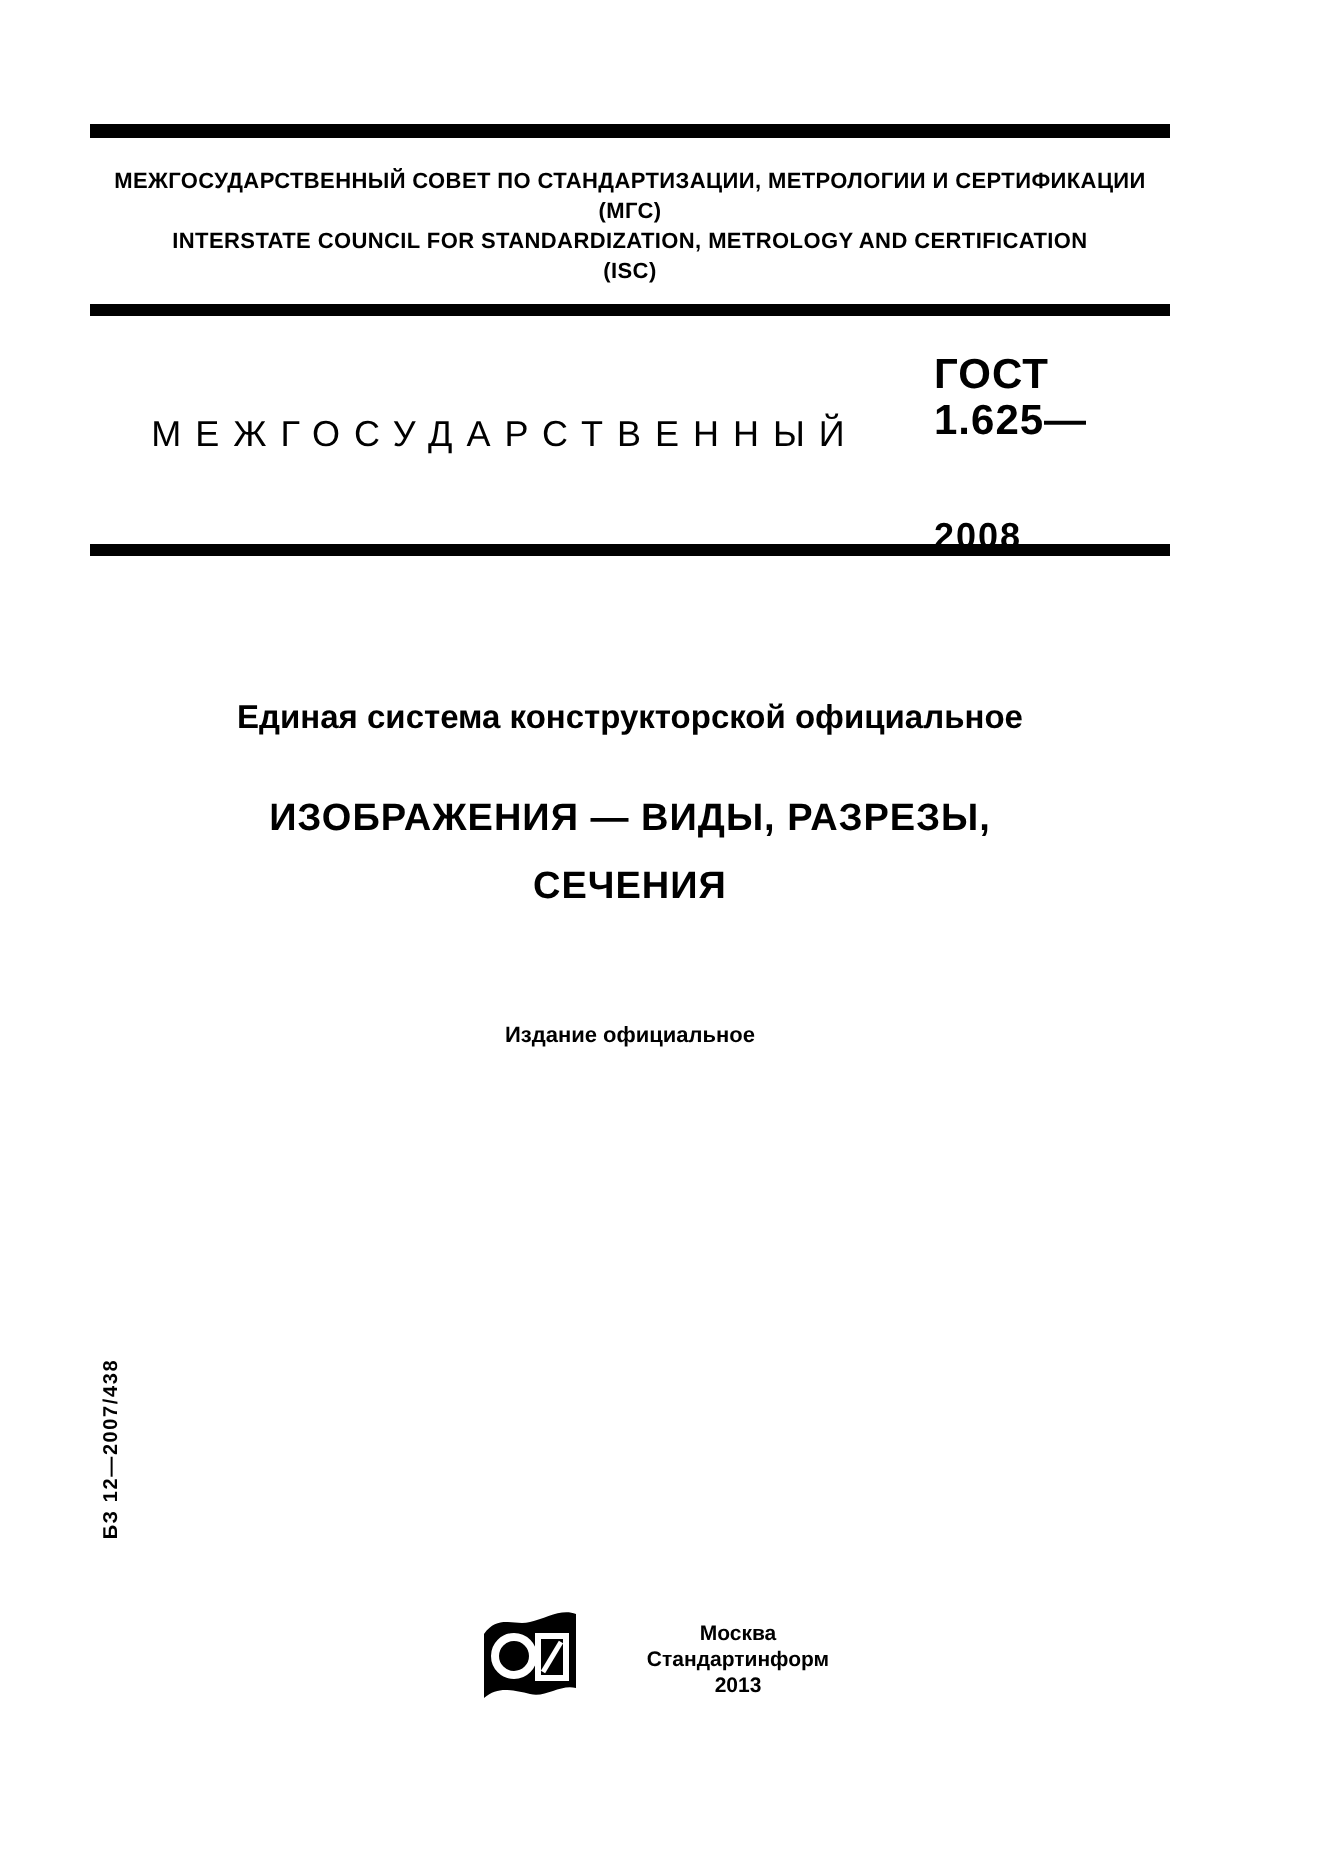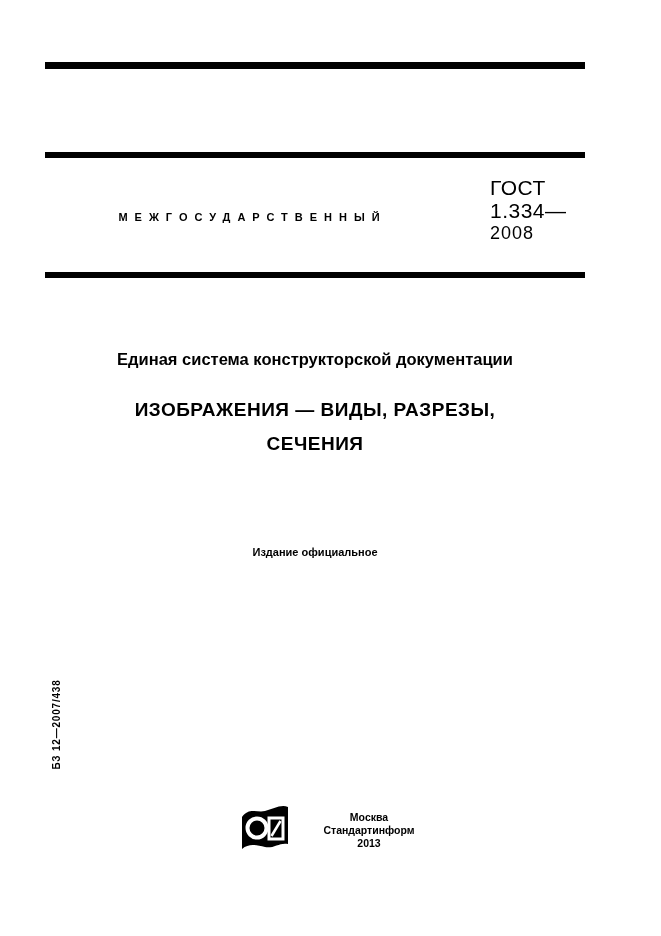--- a/index.html
+++ b/index.html
@@ -44,42 +44,43 @@
   }
   .standard-label-cell {
     width: 415px;
     display: flex;
     flex-direction: column;
     justify-content: center;
     align-items: center;
     padding-top: 4px;
   }
   .standard-label-cell .line {
-    font-weight: bold;
-    font-size: 11px;
+    font-weight: normal;
+    font-size: 18px;
     line-height: 20px;
     letter-spacing: 7px;
     text-align: right;
   }
   .standard-code-cell {
     position: absolute;
-    left: 445px;
+    left: 422px;
     top: 18px;
     width: 120px;
-    font-weight: normal;
+    font-weight: bold;
   }
   .code-line1, .code-line2 {
     font-size: 21px;
     line-height: 23px;
     letter-spacing: 0.5px;
   }
   .code-line3 {
     font-size: 18px;
     line-height: 23px;
     letter-spacing: 1px;
+    margin-top: 35px;
   }
   .title-block {
     position: absolute;
     left: 45px;
     width: 540px;
     text-align: center;
     font-weight: bold;
   }
   .title-system {
     top: 349px;
@@ -88,21 +89,21 @@
   }
   .title-main {
     top: 393px;
     font-size: 19px;
     line-height: 34px;
     letter-spacing: 0.5px;
   }
   .edition-note {
     position: absolute;
     left: 45px;
-    top: 546px;
+    top: 512px;
     width: 540px;
     text-align: center;
     font-weight: bold;
     font-size: 11px;
   }
   .side-code {
     position: absolute;
     left: -10px;
     top: 719px;
     width: 132px;
@@ -136,37 +137,43 @@
     line-height: 13px;
   }
 </style>
 </head>
 <body>
 
 <div class="page">
 
   <div class="rule rule-top"></div>
 
+  <div class="council-header">
+    <div>МЕЖГОСУДАРСТВЕННЫЙ СОВЕТ ПО СТАНДАРТИЗАЦИИ, МЕТРОЛОГИИ И СЕРТИФИКАЦИИ</div>
+    <div>(МГС)</div>
+    <div>INTERSTATE COUNCIL FOR STANDARDIZATION, METROLOGY AND CERTIFICATION</div>
+    <div>(ISC)</div>
+  </div>
 
   <div class="rule rule-mid1"></div>
 
   <div class="standard-row">
     <div class="standard-label-cell">
       <div class="line">МЕЖГОСУДАРСТВЕННЫЙ</div>
     </div>
     <div class="standard-code-cell">
       <div class="code-line1">ГОСТ</div>
-      <div class="code-line2">1.334—</div>
+      <div class="code-line2">1.625—</div>
       <div class="code-line3">2008</div>
     </div>
   </div>
 
   <div class="rule rule-mid2"></div>
 
-  <div class="title-block title-system">Единая система конструкторской документации</div>
+  <div class="title-block title-system">Единая система конструкторской официальное</div>
   <div class="title-block title-main">
     <div>ИЗОБРАЖЕНИЯ — ВИДЫ, РАЗРЕЗЫ,</div>
     <div>СЕЧЕНИЯ</div>
   </div>
 
   <div class="edition-note">Издание официальное</div>
 
   <div class="side-code">БЗ 12—2007/438</div>
 
   <div class="footer">

